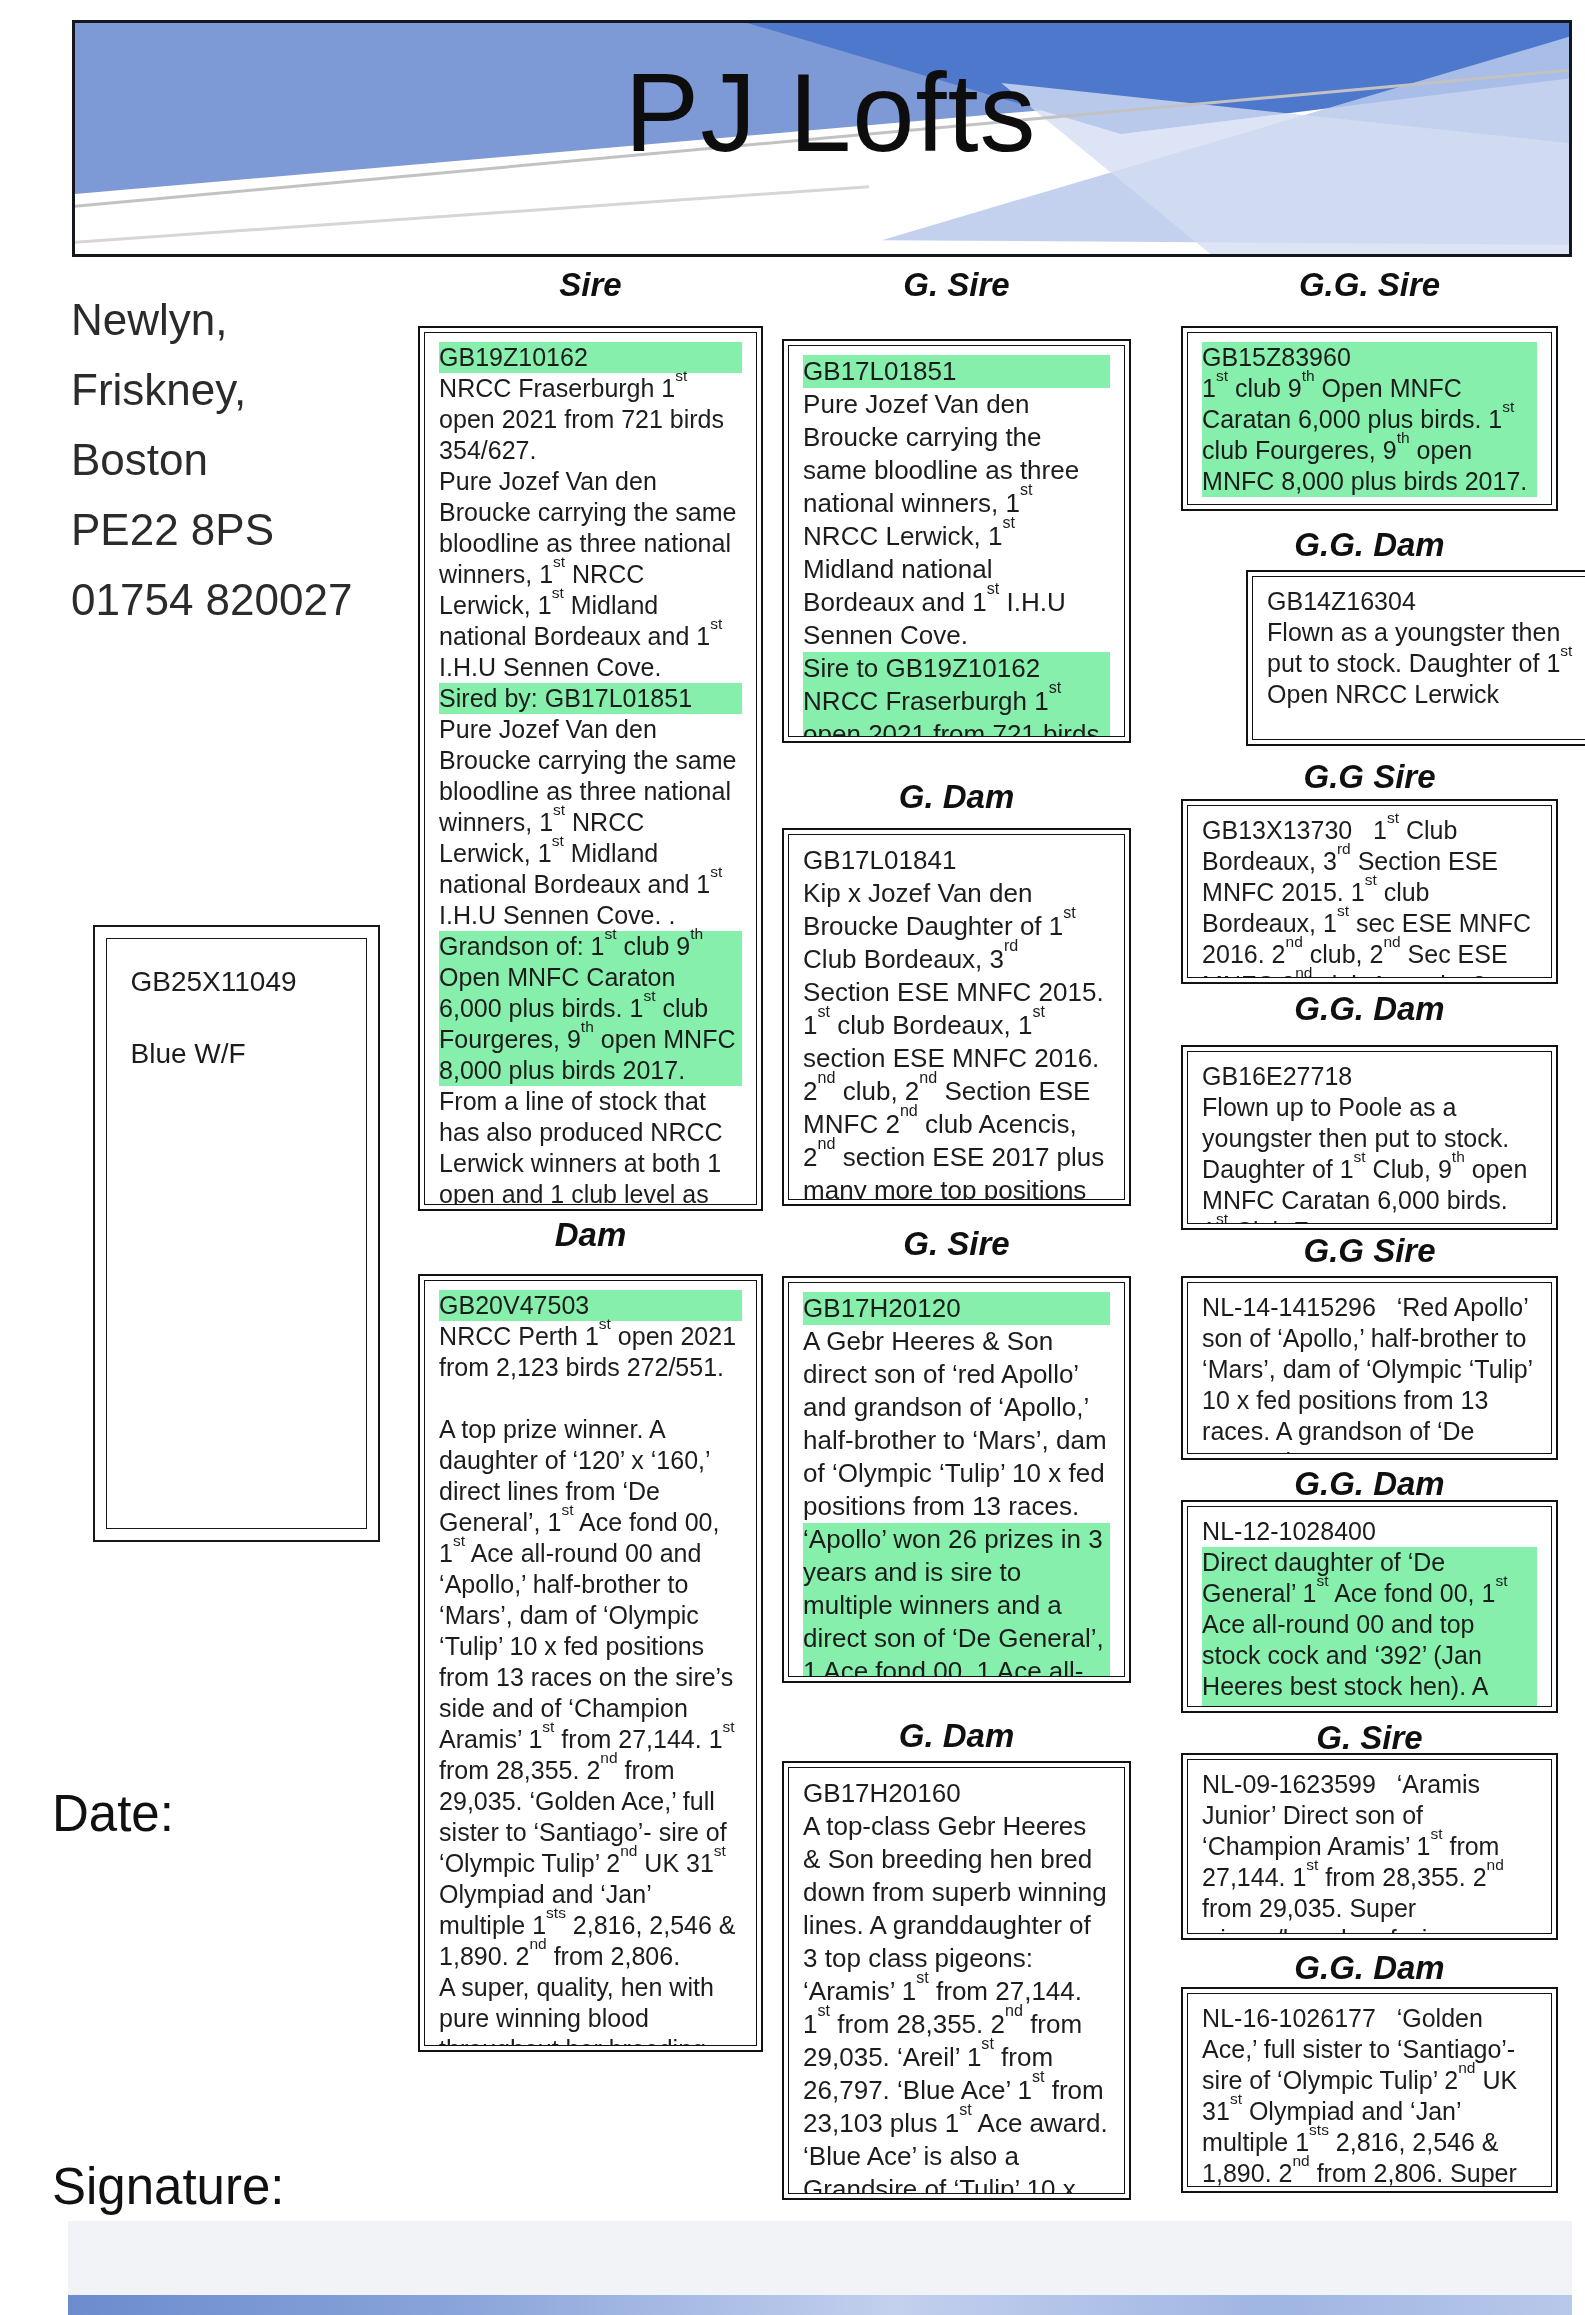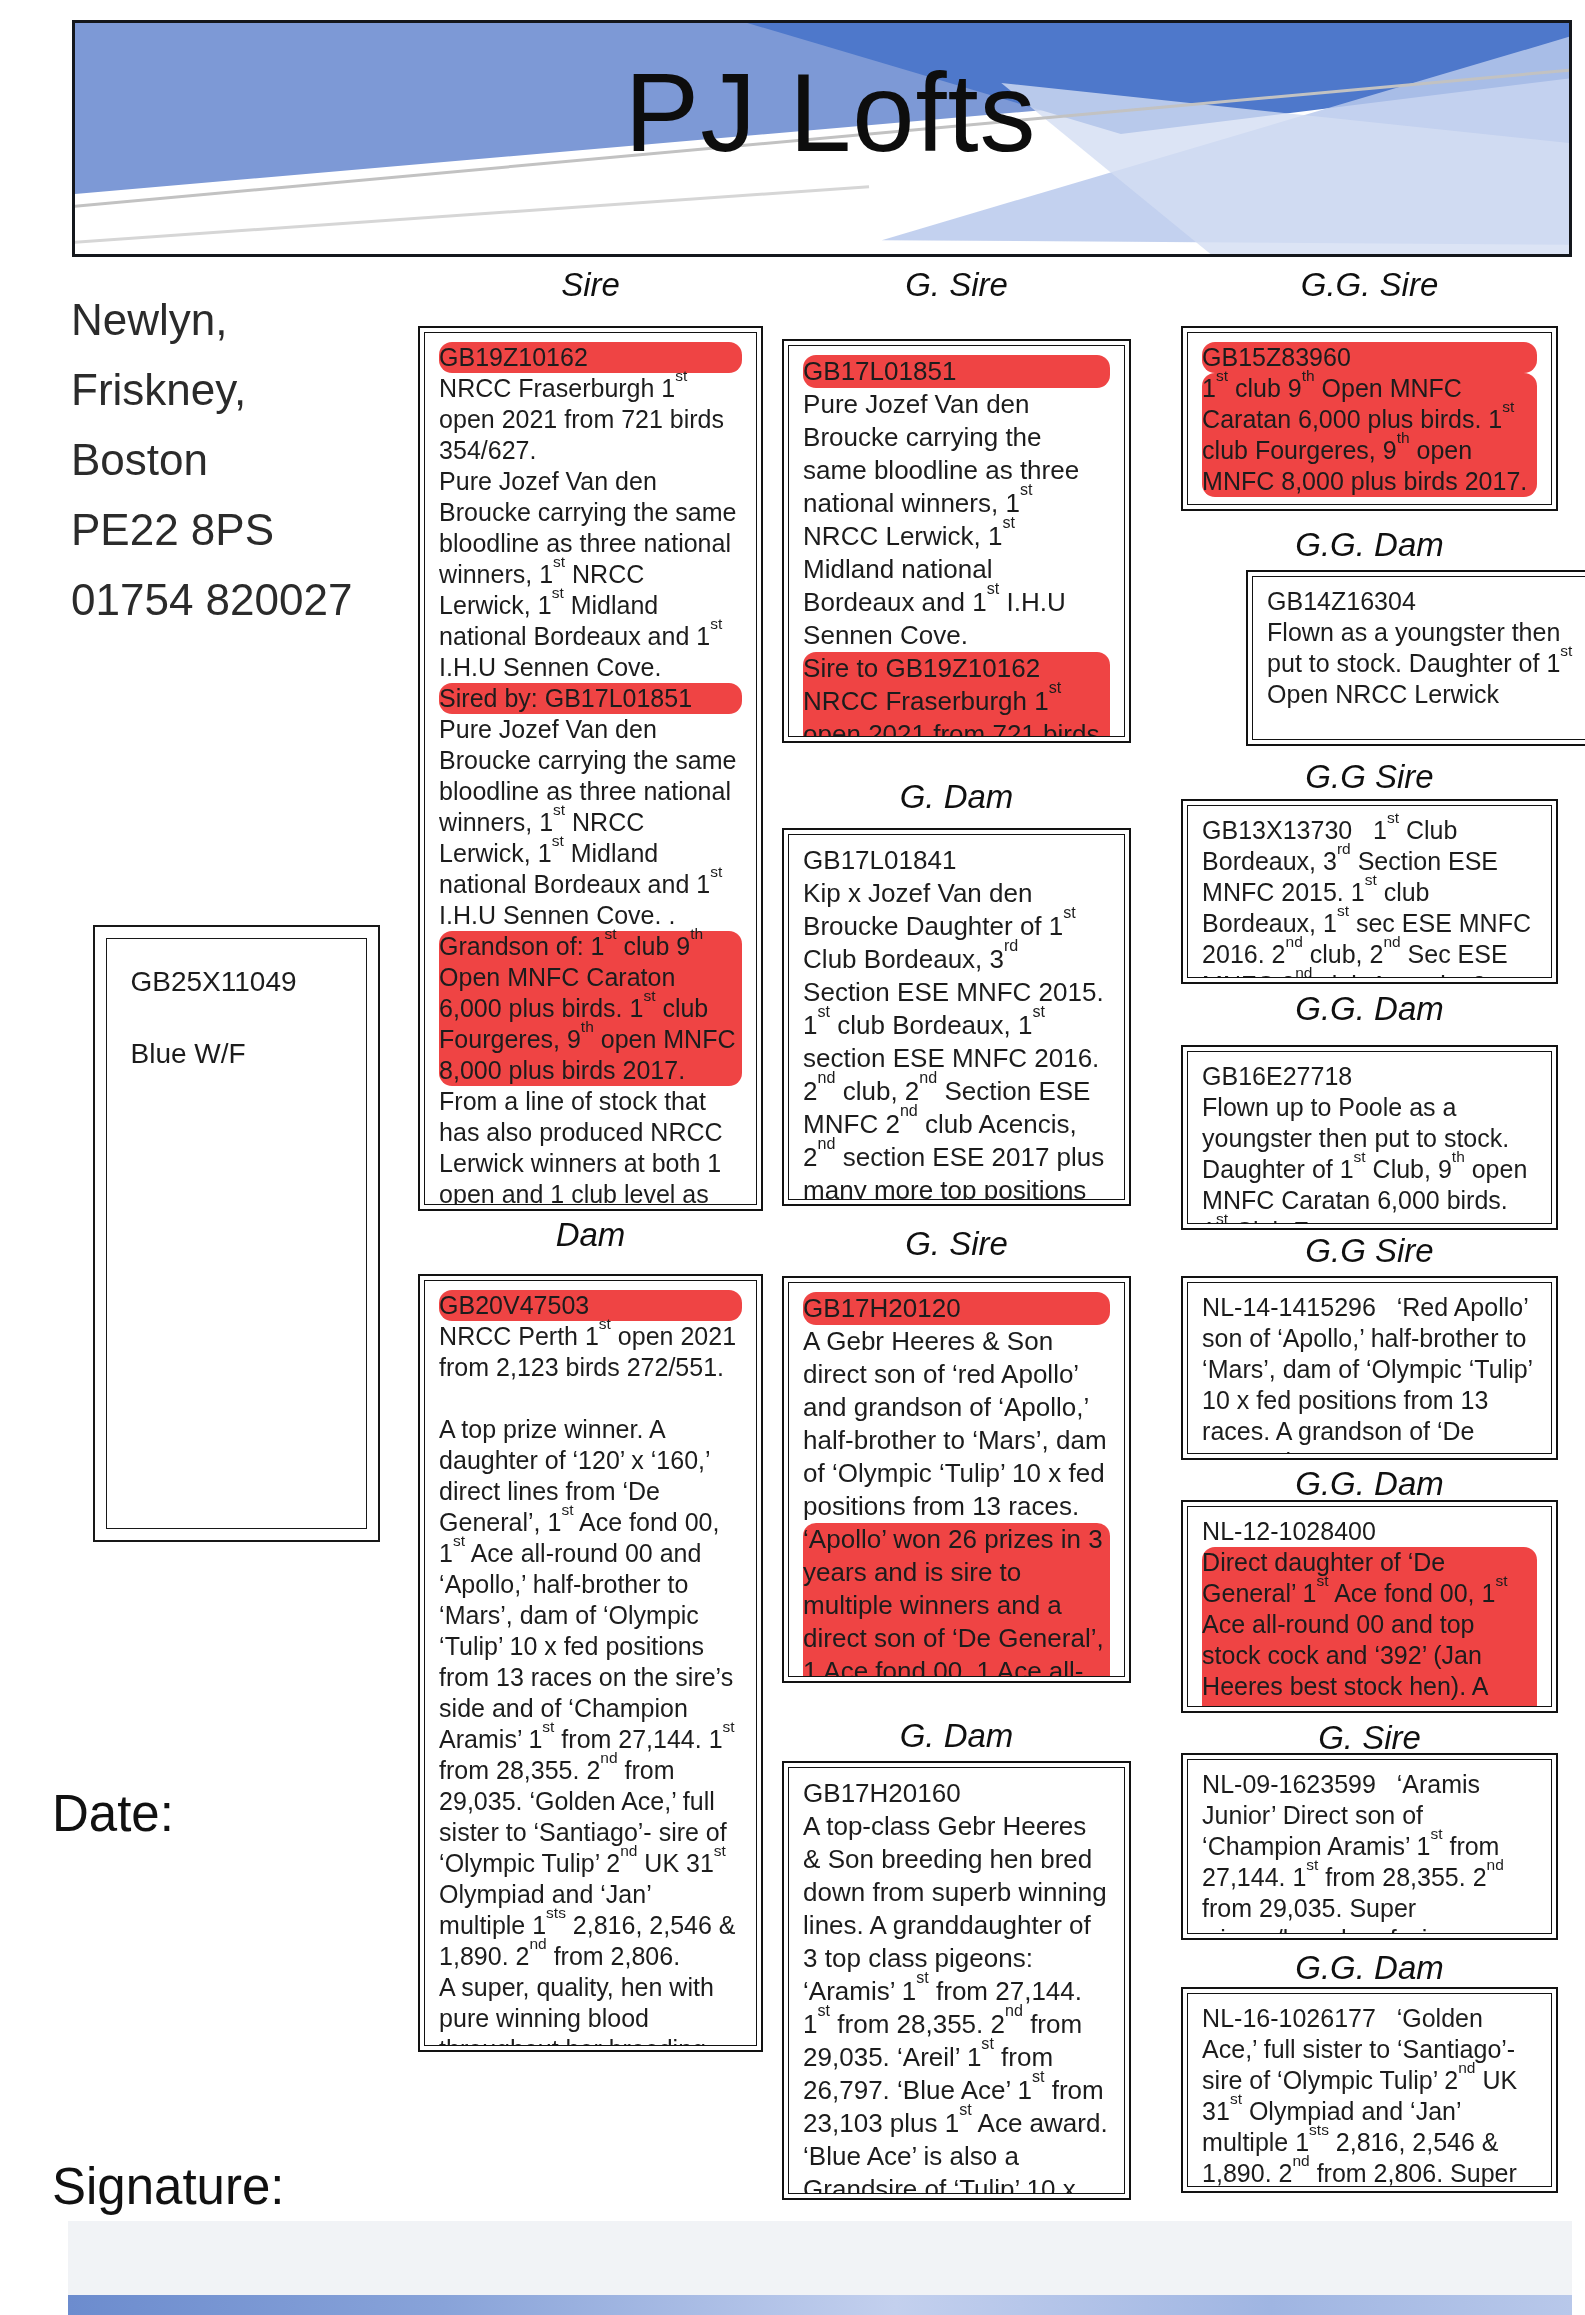--- a/index.html
+++ b/index.html
@@ -26,27 +26,27 @@
   .ring-box{position:absolute;left:93px;top:925px;width:287px;height:617px;
             border:2.7px solid #181818;padding:11px;box-sizing:border-box;}
   .ring-box-inner{border:1.8px solid #181818;width:100%;height:100%;box-sizing:border-box;
                   padding:27px 23.5px;font-size:28px;}
   .ring-box-inner .ring-no{margin-bottom:40px;}
   .big-label{position:absolute;left:52px;font-size:51px;color:#111;}
   .label-date{top:1784px;}
   .label-signature{top:2157px;}
 
   
-  .ped-header{position:absolute;font-size:33px;font-style:italic;font-weight:400;
+  .ped-header{position:absolute;font-size:33px;font-style:italic;font-weight:700;
               text-align:center;color:#101010;}
   .pbox{position:absolute;border:2.7px solid #121212;padding:3.6px;box-sizing:border-box;background:#fff;}
   .pbox-inner{border:1.8px solid #121212;width:100%;height:100%;box-sizing:border-box;
               padding:9px 14.5px;overflow:hidden;}
   .para{white-space:pre-wrap;}
-  .para.hl{background:#ef4444;border-radius:13px;}
+  .para.hl{background:#86efac;}
   .col1 .pbox-inner{font-size:25px;line-height:31px;}
   .col2 .pbox-inner{font-size:26px;line-height:33px;}
   .col3 .pbox-inner{font-size:25px;line-height:31px;}
   sup{font-size:62%;line-height:0;position:relative;top:-0.42em;}
 
   
   .hdr-sire      {left:418px;top:266px;width:345px;}
   .hdr-dam       {left:418px;top:1216px;width:345px;}
   .box-sire      {left:418px;top:326px;width:345px;height:885px;}
   .box-dam       {left:418px;top:1274px;width:345px;height:778px;}

